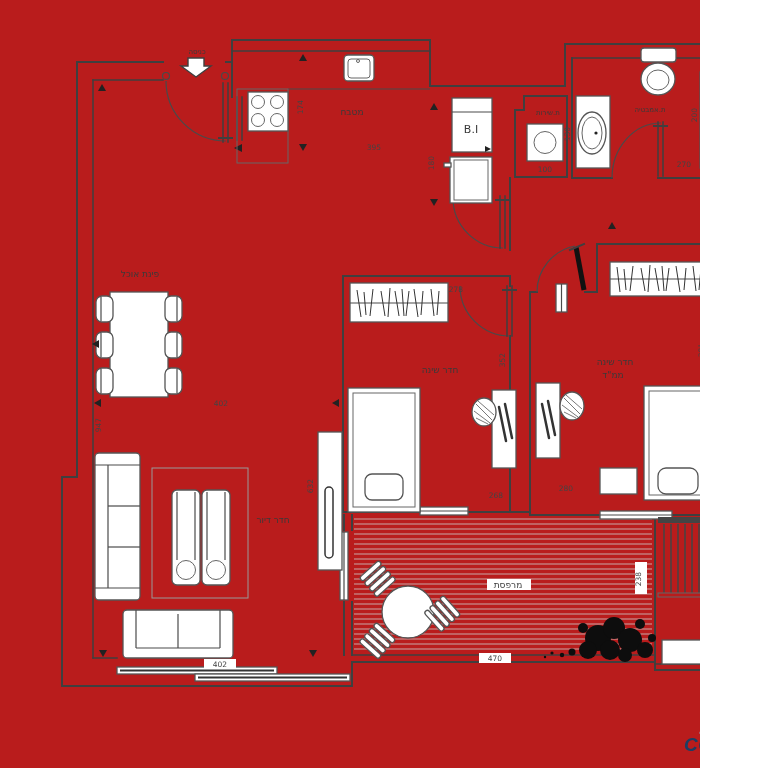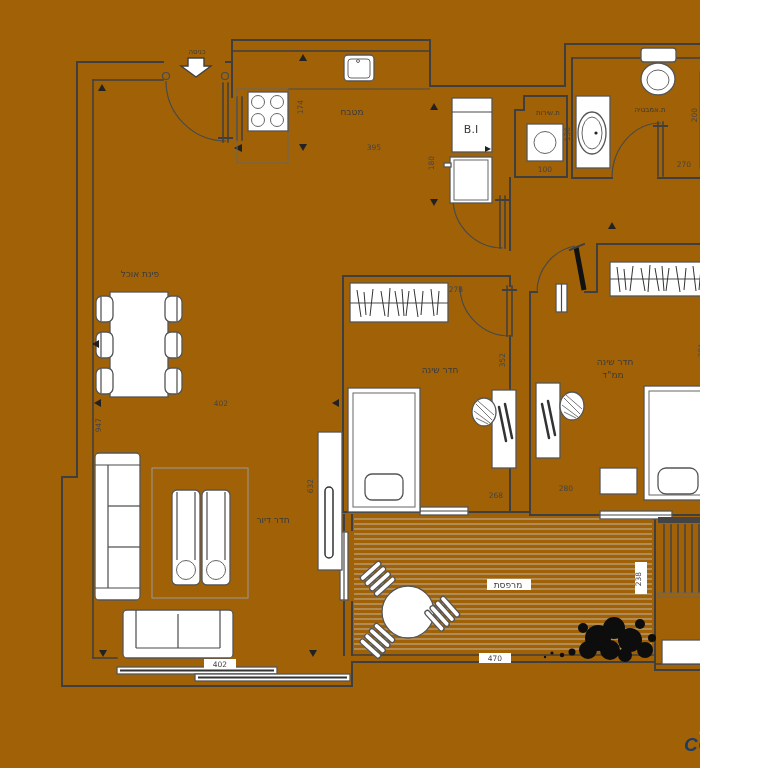--- a/index.html
+++ b/index.html
@@ -1,16 +1,16 @@
 <!DOCTYPE html>
 <html><head>
 <meta charset="utf-8">
 <style>
   html,body{margin:0;padding:0;background:#ffffff;}
-  .stage{position:relative;width:700px;height:768px;background:#a16207;overflow:hidden;
+  .stage{position:relative;width:700px;height:768px;background:#b91c1c;overflow:hidden;
          font-family:"DejaVu Sans",sans-serif;}
   svg{display:block}
   .wall{stroke:#3f3f3f;stroke-width:2;fill:none;stroke-linecap:square}
   .wallx{stroke:#3f3f3f;stroke-width:1.5;fill:none;stroke-linecap:square}
   .thin{stroke:#4a4a4a;stroke-width:1.2;fill:none}
   .furn{stroke:#555;stroke-width:1.3;fill:#ffffff}
   .furn2{stroke:#666;stroke-width:1;fill:none}
   .deck{stroke:#cccccc;stroke-width:0.8}
   .mark{fill:#222;stroke:none}
   .heb{font-family:"DejaVu Sans",sans-serif;fill:#3a3a3a}

